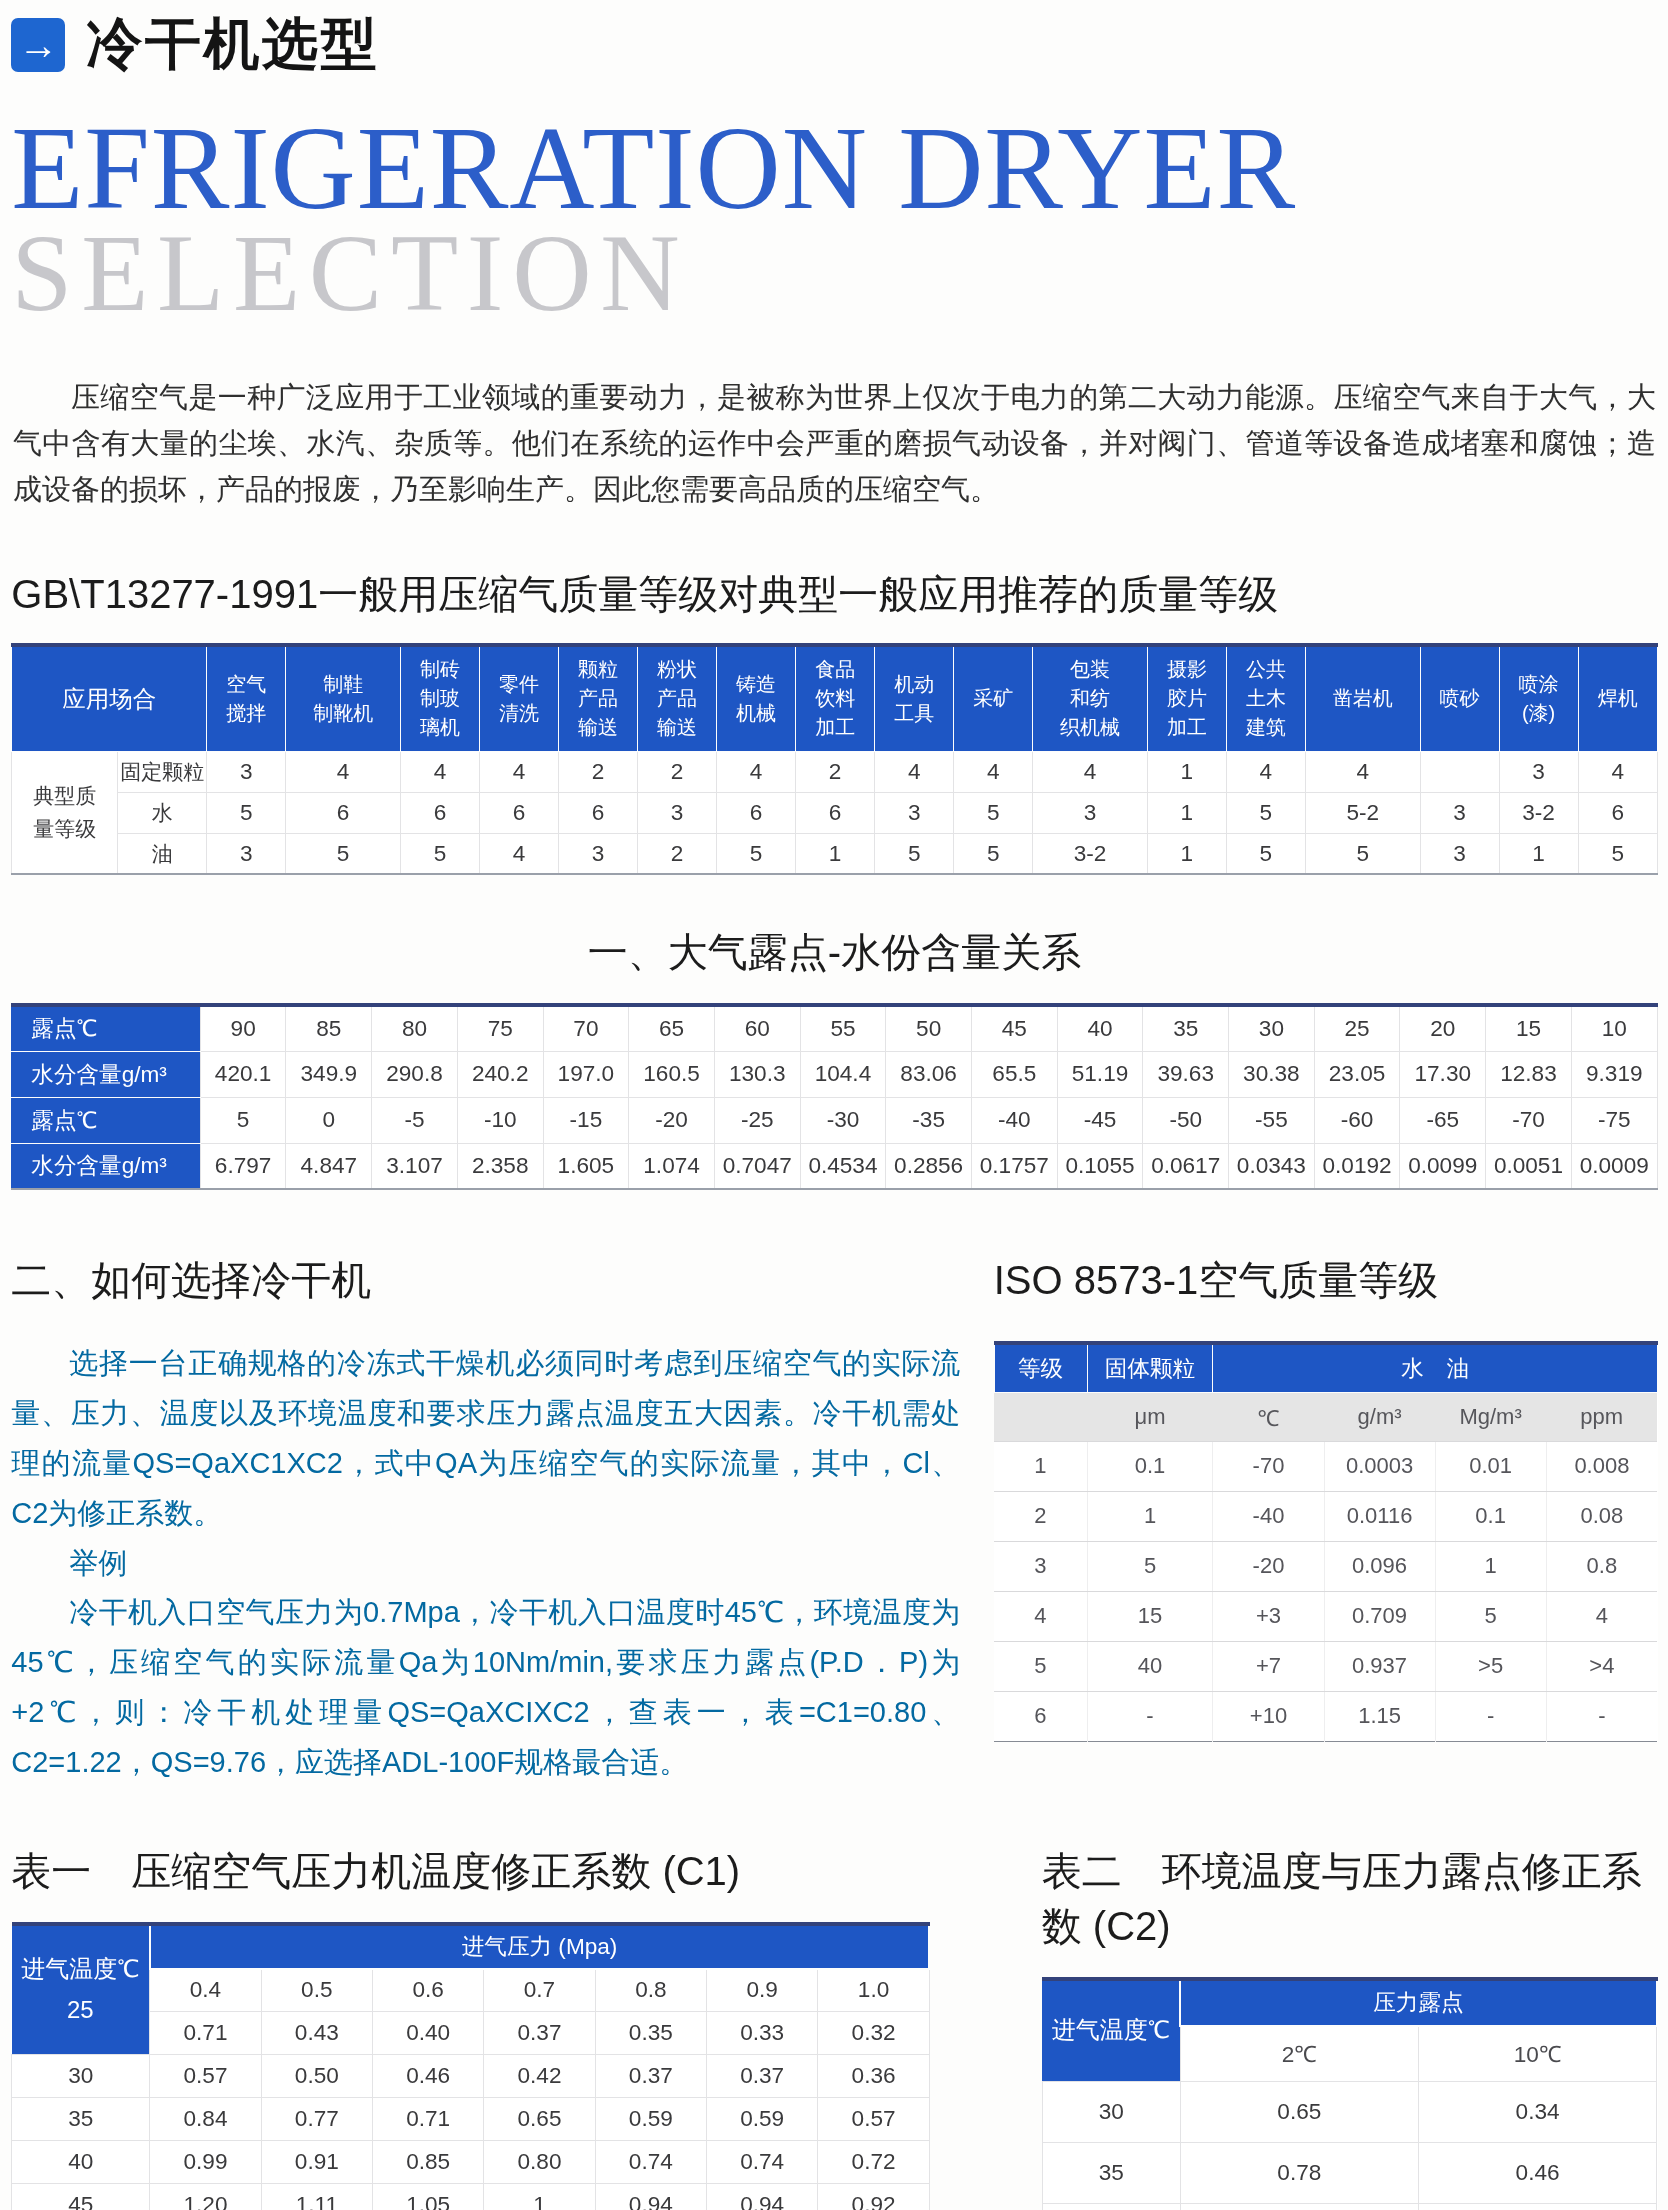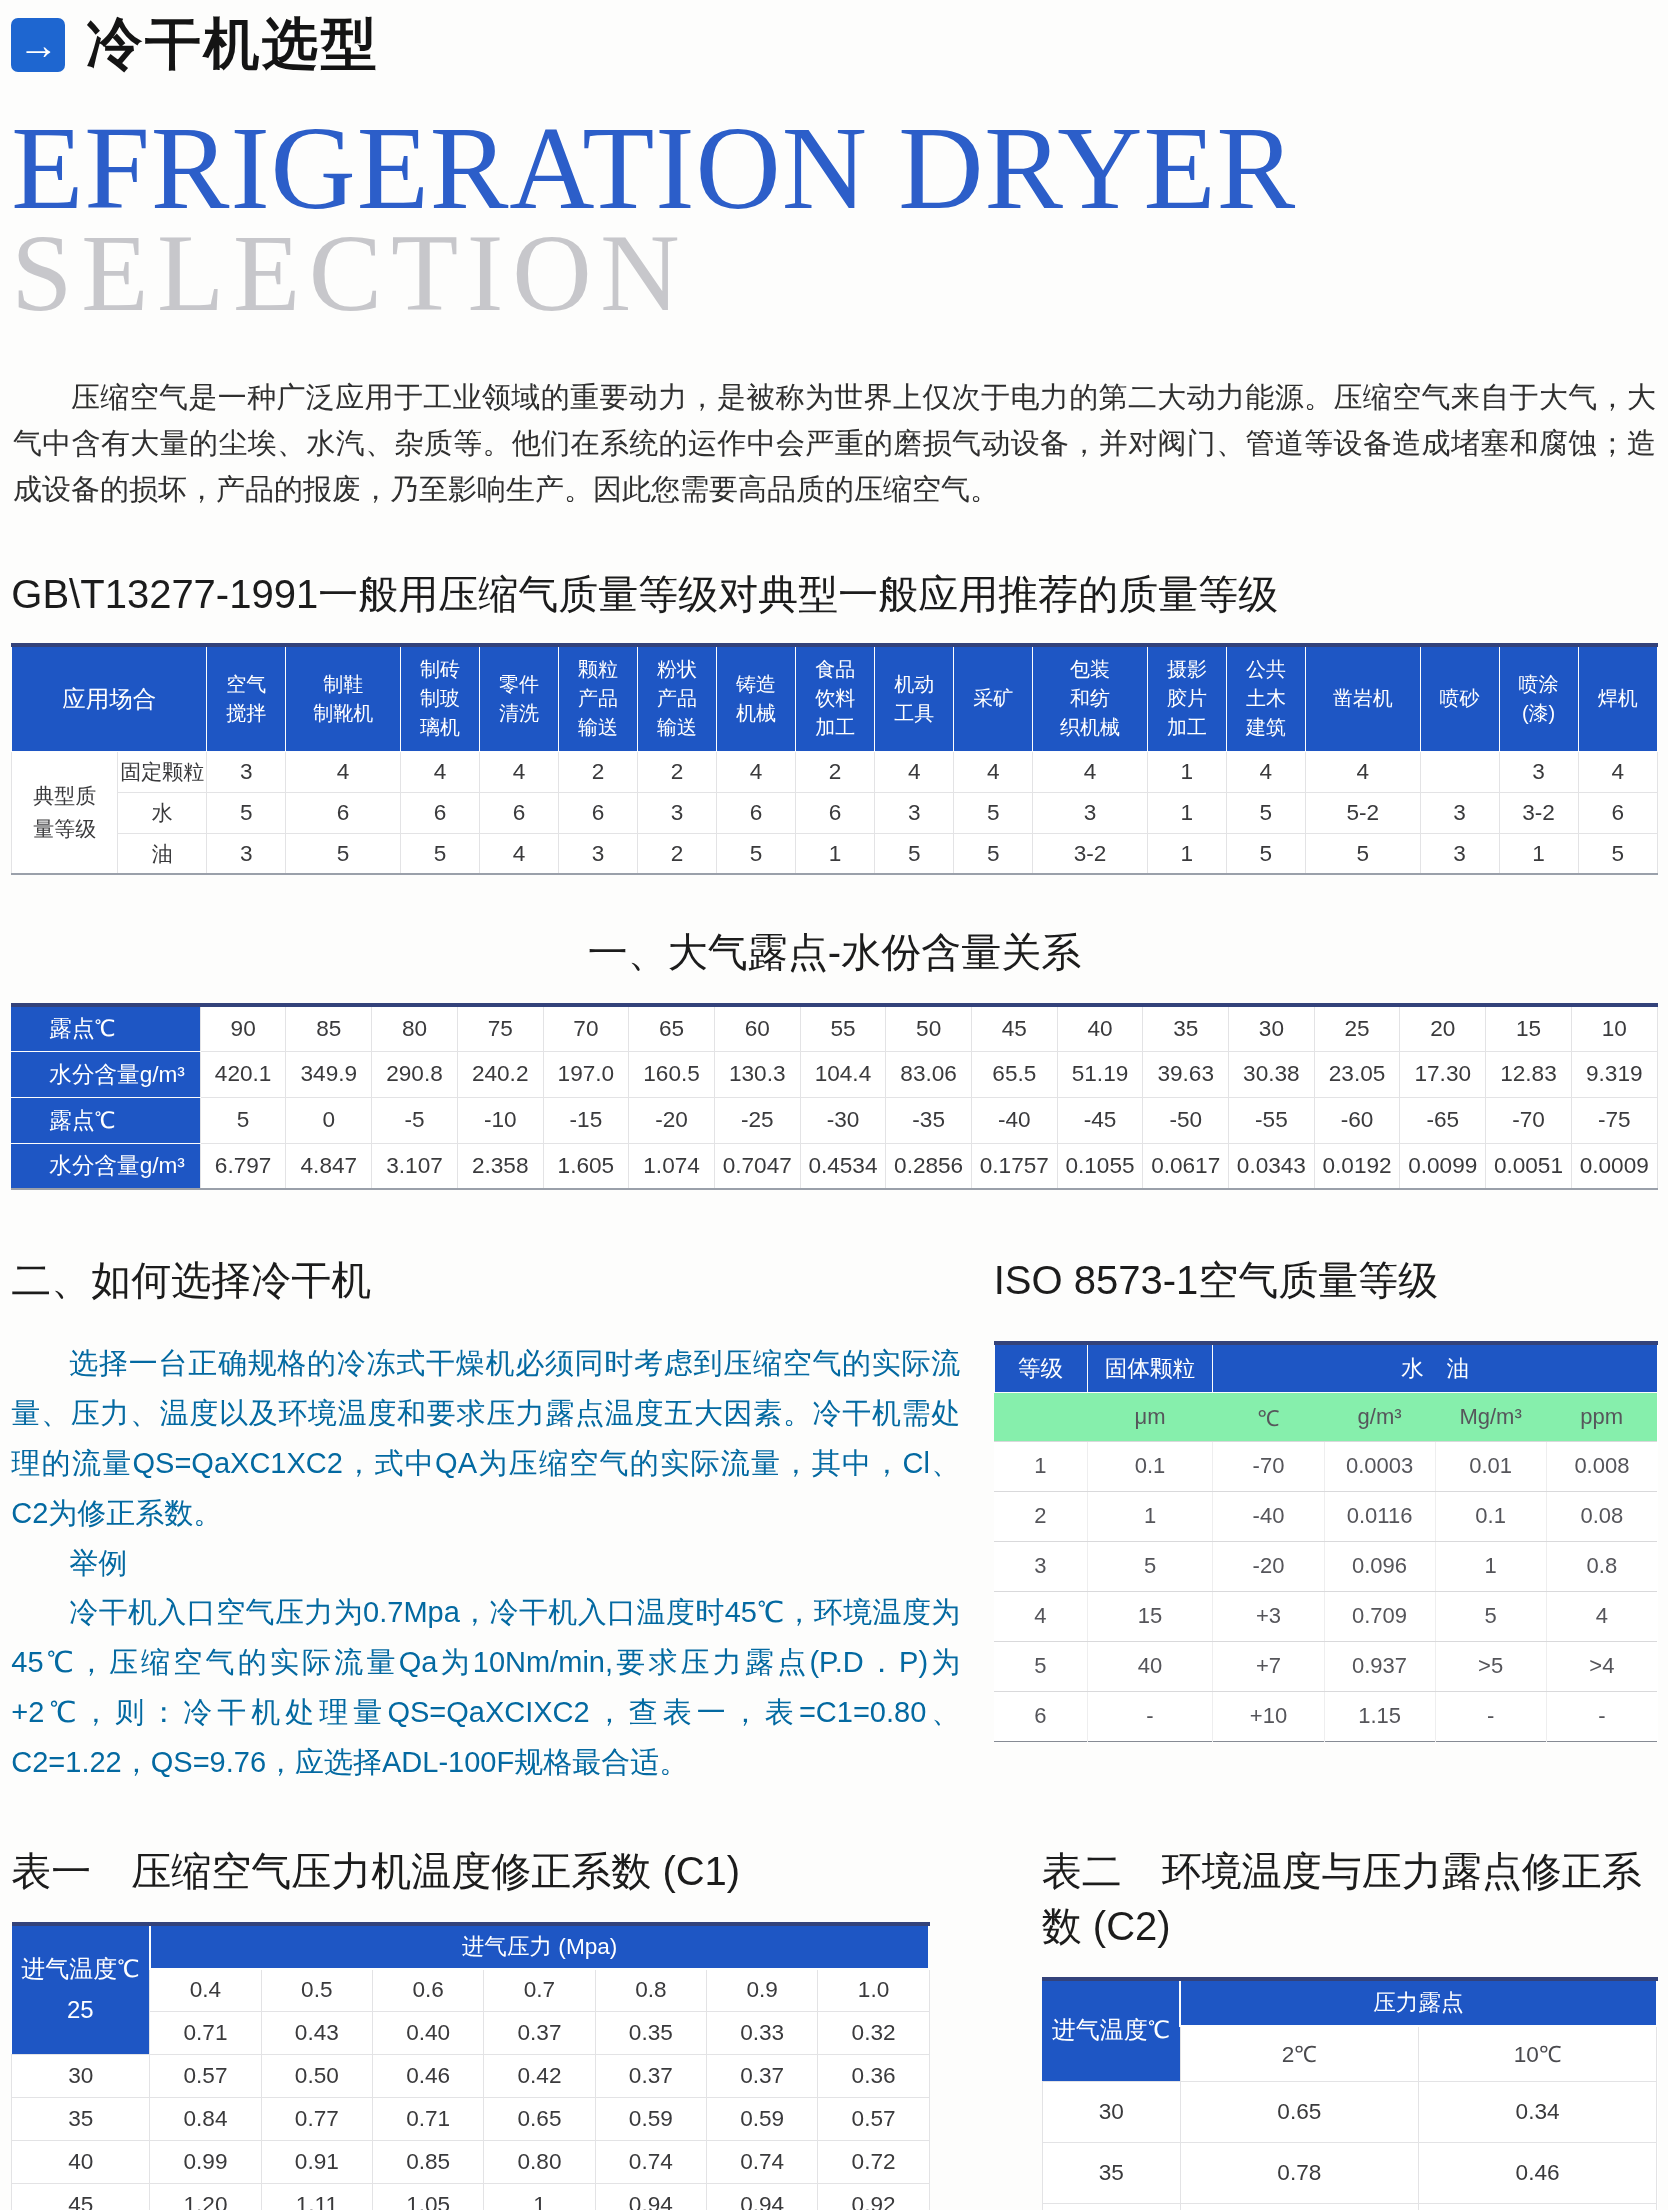--- a/index.html
+++ b/index.html
@@ -42,21 +42,21 @@
   .gb-table th.corner{font-size:23.5px;width:189px;}
   .gb-table td{text-align:center;font-size:22.6px;color:var(--txt);height:41px;
                border:0.9px solid var(--cell-border);}
   .gb-table td.group{width:106px;font-size:21px;line-height:1.55;padding:0 17.4px;}
   .gb-table td.rlabel{width:89px;font-size:21px;}
 
   
   .dew-table{width:100%;margin-top:22.6px;border-top:4.3px solid var(--navy);
              border-bottom:2.6px solid #9aa0aa;table-layout:fixed;}
   .dew-table th{background:var(--blue);color:#fff;font-weight:500;font-size:22.6px;text-align:left;
-                padding-left:38px;width:189px;border-bottom:1.7px solid var(--page-bg);}
+                padding-left:20px;width:189px;border-bottom:1.7px solid var(--page-bg);}
   .dew-table td{text-align:center;font-size:22.6px;color:var(--txt);height:46px;
                 border:0.9px solid var(--cell-border);}
 
   .cols{display:flex;justify-content:space-between;align-items:flex-start;}
   .cols.top{margin-top:63px;}
   .cols.bottom{margin-top:56px;}
   .col-left{width:949px;}
   .col-right{width:664px;}
   .col-left2{width:919px;}
   .col-right2{width:664px;padding-left:48px;}
@@ -65,21 +65,21 @@
   .sec2-para{font-size:29px;line-height:1.72;text-align:justify;color:#0369a1;margin:0;}
   .sec2-para.indent{text-indent:2em;}
 
   
   .iso-table{width:100%;margin-top:33px;border-top:4.3px solid var(--navy);
              border-bottom:1.7px solid #868b94;table-layout:fixed;}
   .iso-table th{font-weight:500;}
   .iso-table thead tr.main th{background:var(--blue);color:#fff;font-size:22.6px;height:49px;
                               border:1.7px solid var(--page-bg);}
   .iso-table thead tr.units th{font-size:22px;color:#56565b;height:49px;font-weight:400;
-                               border-bottom:0.9px solid var(--row-border);background:#86efac;}
+                               border-bottom:0.9px solid var(--row-border);background:#e5e5e5;}
   .iso-table td{text-align:center;font-size:22px;color:#55555a;height:50px;
                 border-bottom:0.9px solid var(--row-border);border-left:0.9px solid #eeeeef;}
   .iso-table td:first-child{border-left:none;}
   .iso-table tr:last-child td{border-bottom:none;}
 
   
   .c1-table,.c2-table{width:100%;margin-top:22.6px;border-top:4.3px solid var(--navy);
                       border-bottom:2.6px solid #9aa0aa;table-layout:fixed;}
   .c1-table td,.c2-table td{text-align:center;font-size:22.6px;color:var(--txt);
                             border:0.9px solid var(--cell-border);background:#fff;}

